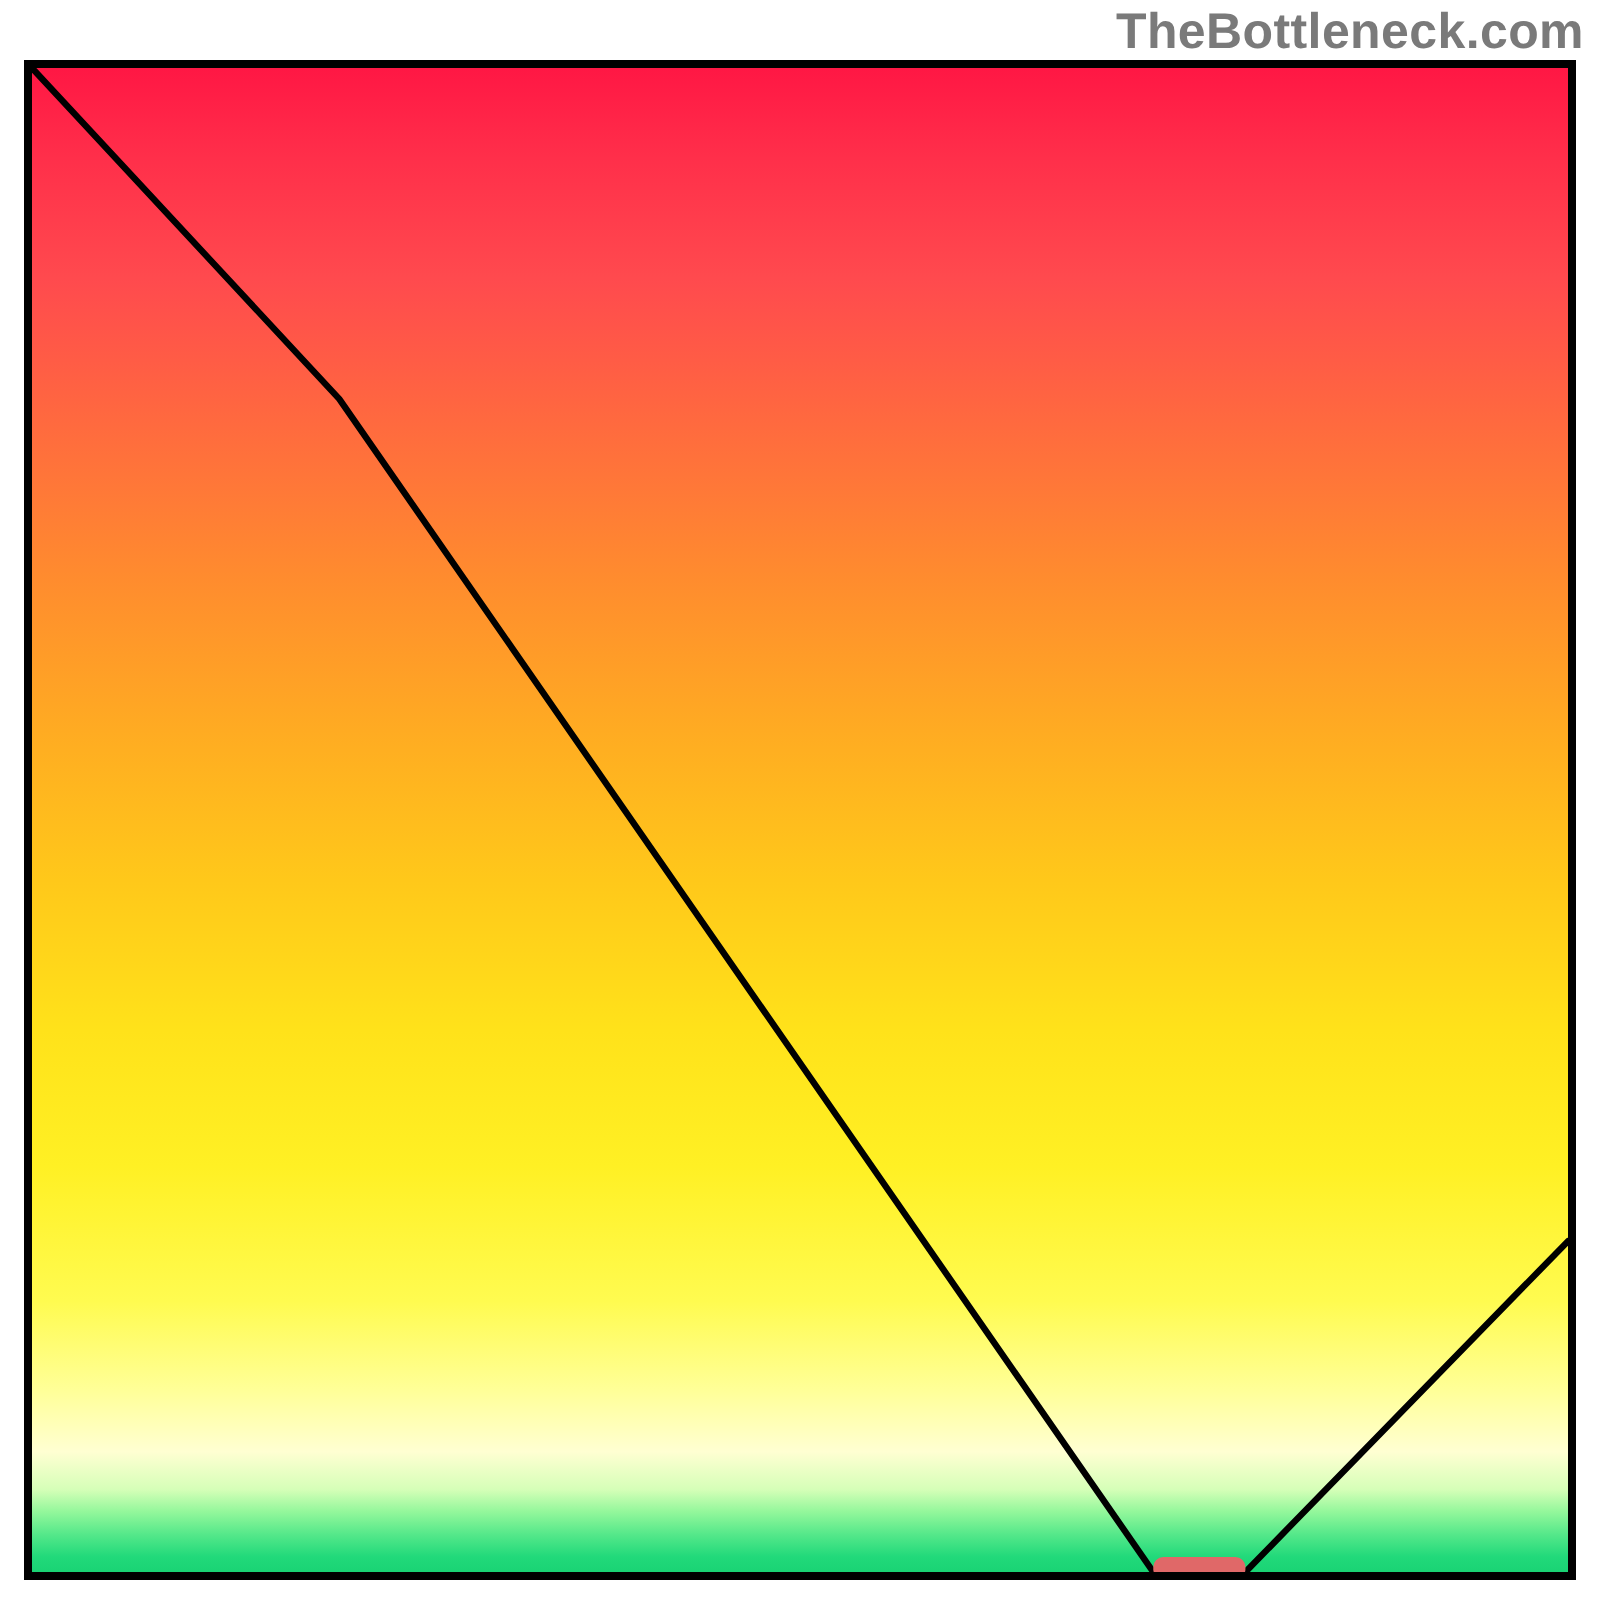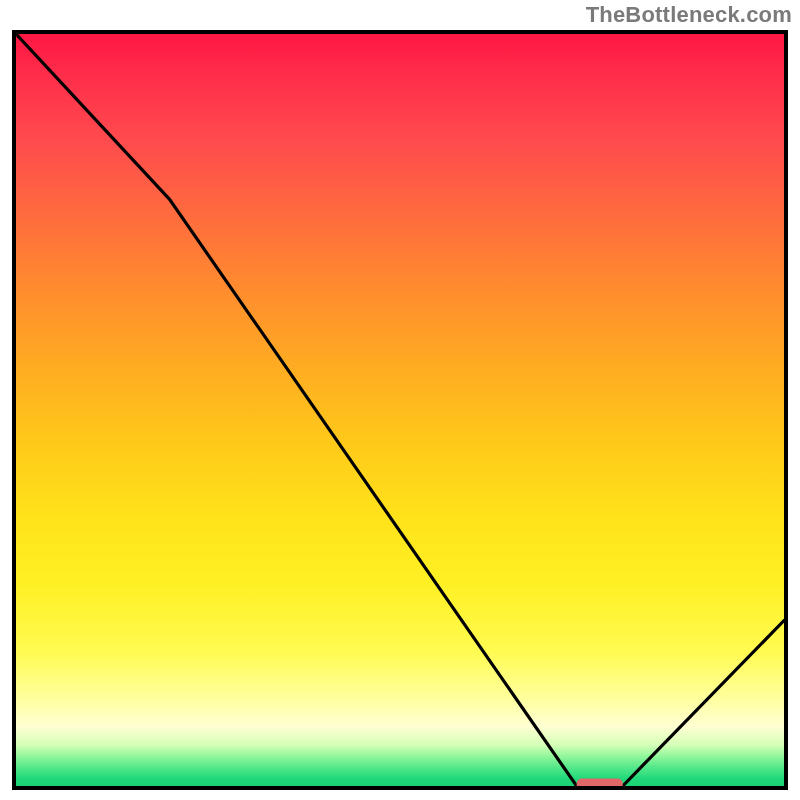--- a/index.html
+++ b/index.html
@@ -3,21 +3,21 @@
 <meta charset="utf-8">
 <style>
   * { margin: 0; padding: 0; box-sizing: border-box; }
   html, body { width: 800px; height: 800px; overflow: hidden; background: #fff; }
   .wrap { position: relative; width: 800px; height: 800px; }
   .attribution {
     position: absolute;
     top: 2px;
     right: 8px;
     font-family: Arial, Helvetica, sans-serif;
-    font-size: 22px;
+    font-size: 25px;
     font-weight: bold;
     color: #7a7a7a;
     letter-spacing: 0.2px;
   }
   .plot {
     position: absolute;
     left: 12px;
     top: 30px;
     width: 776px;
     height: 760px;

